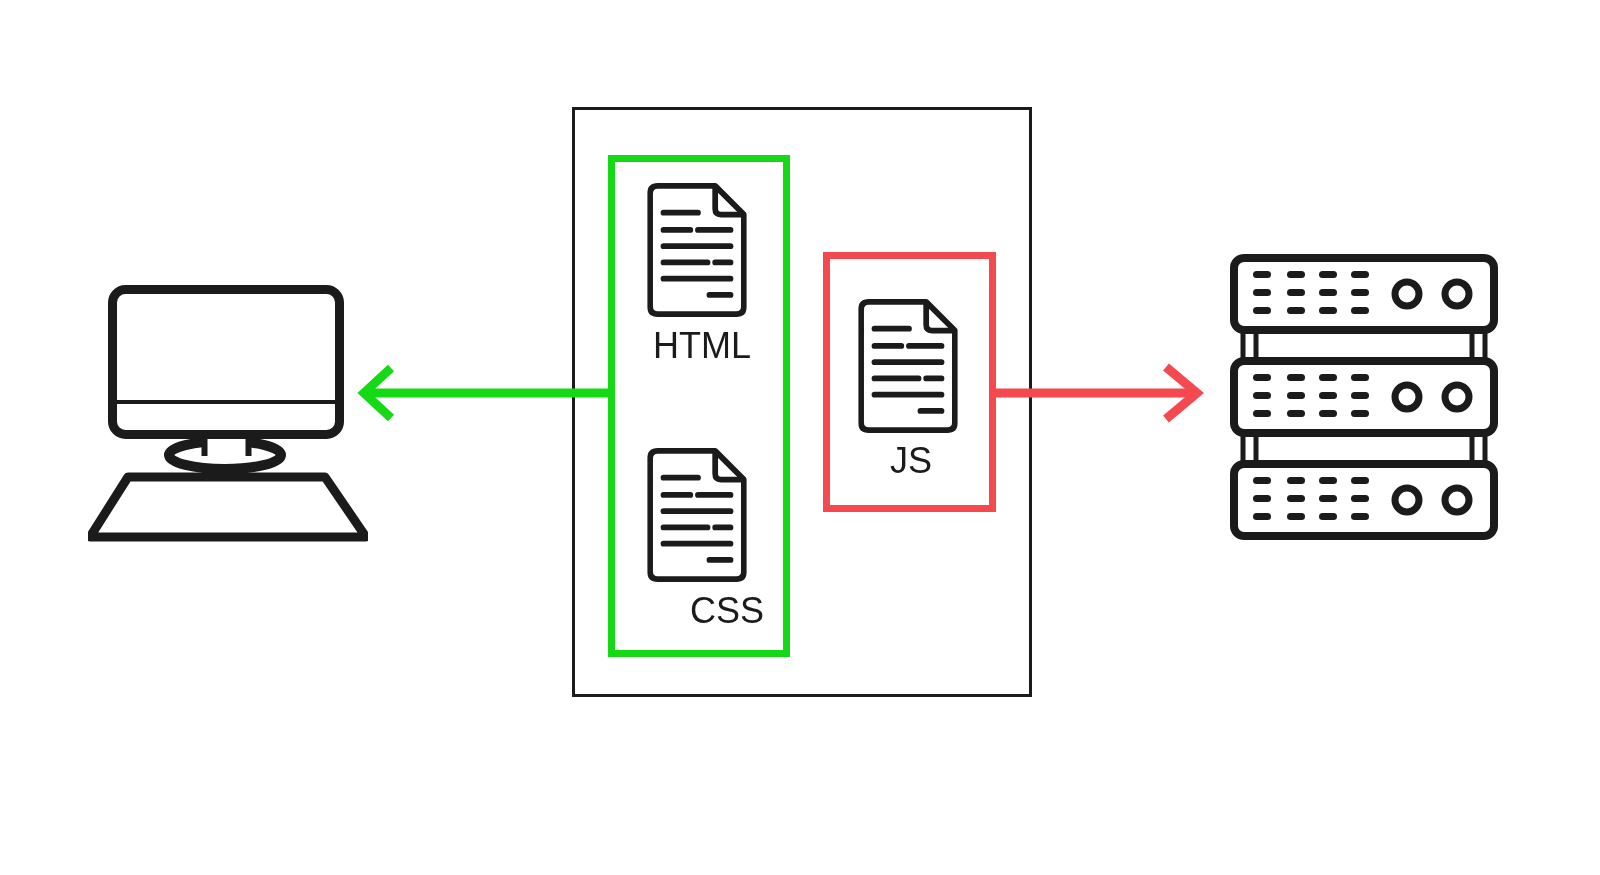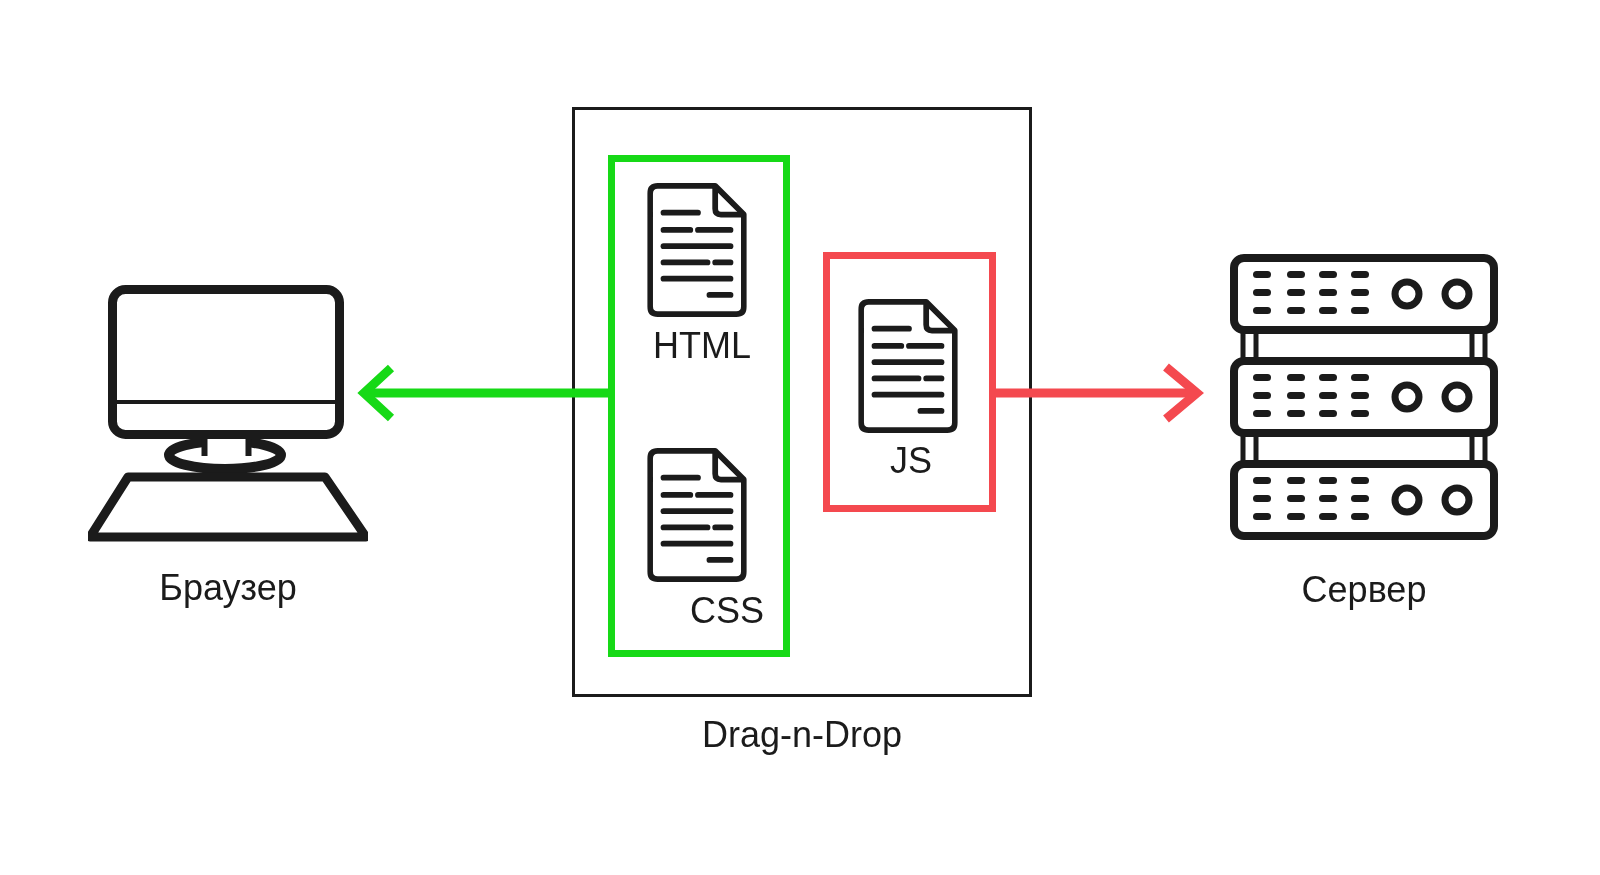--- a/index.html
+++ b/index.html
@@ -76,24 +76,22 @@
   </svg>
 
   <svg class="abs" style="left:88px;top:285px" width="280" height="260" viewBox="0 0 280 260">
     <ellipse class="f-white s-ink" cx="137" cy="170" rx="56" ry="14" stroke-width="10"></ellipse>
     <rect class="f-white" x="119" y="146" width="39" height="24" stroke="none"></rect>
     <path class="f-none s-ink" stroke-width="6" d="M 116.5 146 V 171 M 160.5 146 V 171"></path>
     <rect class="f-white s-ink" x="24.5" y="4.5" width="227" height="145" rx="13" stroke-width="9"></rect>
     <path class="f-none s-ink" stroke-width="4" d="M 29 117 H 247"></path>
     <path class="f-white s-ink" stroke-width="9" stroke-linejoin="round" d="M 40 192 L 237 192 L 278 252 L 2 252 Z"></path>
   </svg>
-  <div class="label" style="left:228px;top:570px">Браузер</div>
 
   <div class="box outer-box"></div>
-  <div class="label" style="left:802px;top:717px">Drag-n-Drop</div>
 
   <div class="box green-box"></div>
   <svg class="abs" style="left:647px;top:183px" width="100" height="134" viewBox="0 0 104 140">
     <use href="#doc-icon"></use>
   </svg>
   <div class="label" style="left:702px;top:328px">HTML</div>
   <svg class="abs" style="left:647px;top:448px" width="100" height="134" viewBox="0 0 104 140">
     <use href="#doc-icon"></use>
   </svg>
   <div class="label" style="left:727px;top:593px">CSS</div>
@@ -162,21 +160,20 @@
           <rect x="121" y="35" width="18" height="7" rx="3.5"></rect>
         <rect x="23" y="53" width="18" height="7" rx="3.5"></rect>
           <rect x="57" y="53" width="18" height="7" rx="3.5"></rect>
           <rect x="89" y="53" width="18" height="7" rx="3.5"></rect>
           <rect x="121" y="53" width="18" height="7" rx="3.5"></rect>
       </g>
       <circle class="f-white s-ink" cx="177" cy="40" r="12" stroke-width="7"></circle>
       <circle class="f-white s-ink" cx="227" cy="40" r="12" stroke-width="7"></circle>
     </g>
   </svg>
-  <div class="label" style="left:1364px;top:572px">Сервер</div>
 
   <svg class="abs arrow-overlay" width="1600" height="875" viewBox="0 0 1600 875">
     <g class="stroke-green" fill="none" stroke-width="9">
       <path d="M 614 393 H 367"></path>
       <path stroke-linejoin="miter" d="M 391 368 L 364 393 L 391 418"></path>
     </g>
     <g class="stroke-red" fill="none" stroke-width="9">
       <path d="M 996 393 H 1193"></path>
       <path stroke-linejoin="miter" d="M 1166 367 L 1197 393 L 1166 419"></path>
     </g>

